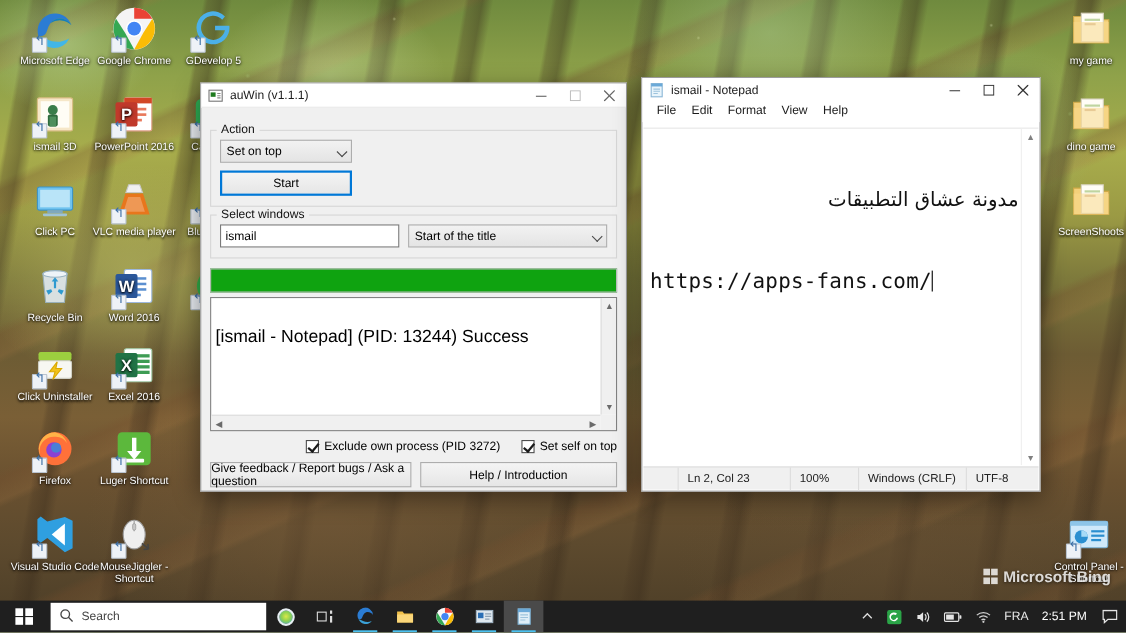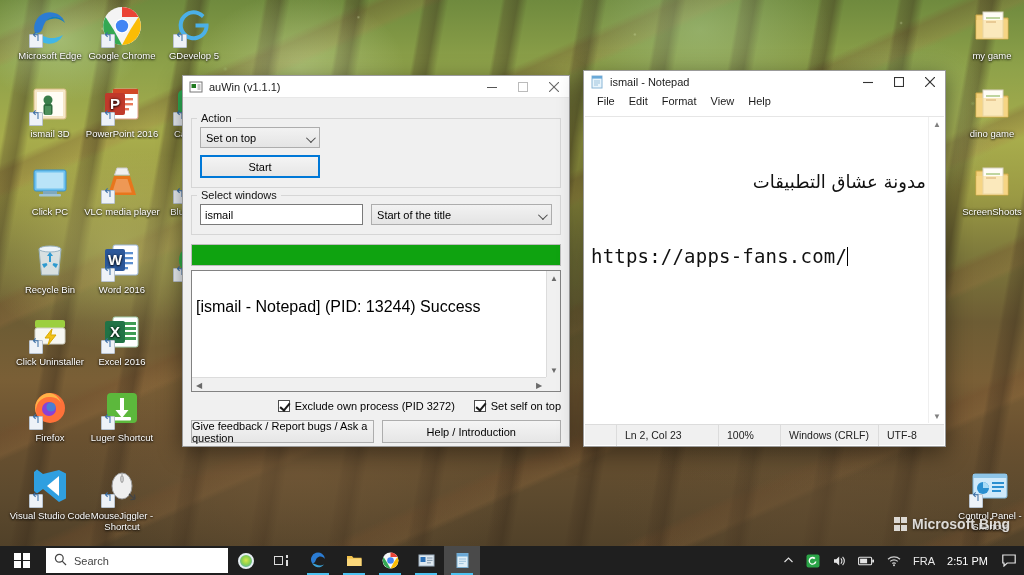--- a/index.html
+++ b/index.html
@@ -284,21 +284,21 @@
     display: flex; align-items: center;
     color: #fff; font-size: 11px;
   }
   #start {
     width: 44px; height: 29px;
     display: flex; align-items: center; justify-content: center;
   }
   .winlogo { display: grid; grid-template-columns: 7px 7px; grid-template-rows: 7px 7px; gap: 1.5px; }
   .winlogo i { background: #fff; display: block; }
   #searchbox {
-    width: 182px; height: 25px; background: #fff;
+    width: 196px; height: 25px; background: #fff;
     display: flex; align-items: center; gap: 7px;
     padding: 0 8px; color: #444; font-size: 11px;
     margin-left: 2px;
   }
   #cortana { width: 36px; height: 29px; display:flex;align-items:center;justify-content:center; }
   .cort {
     width: 16px; height: 16px; border-radius: 50%;
     background: radial-gradient(circle at 50% 45%, #d9e84b 0%, #8fd14f 45%, #3aa0dd 100%);
     border: 2px solid #e7eef2;
   }

